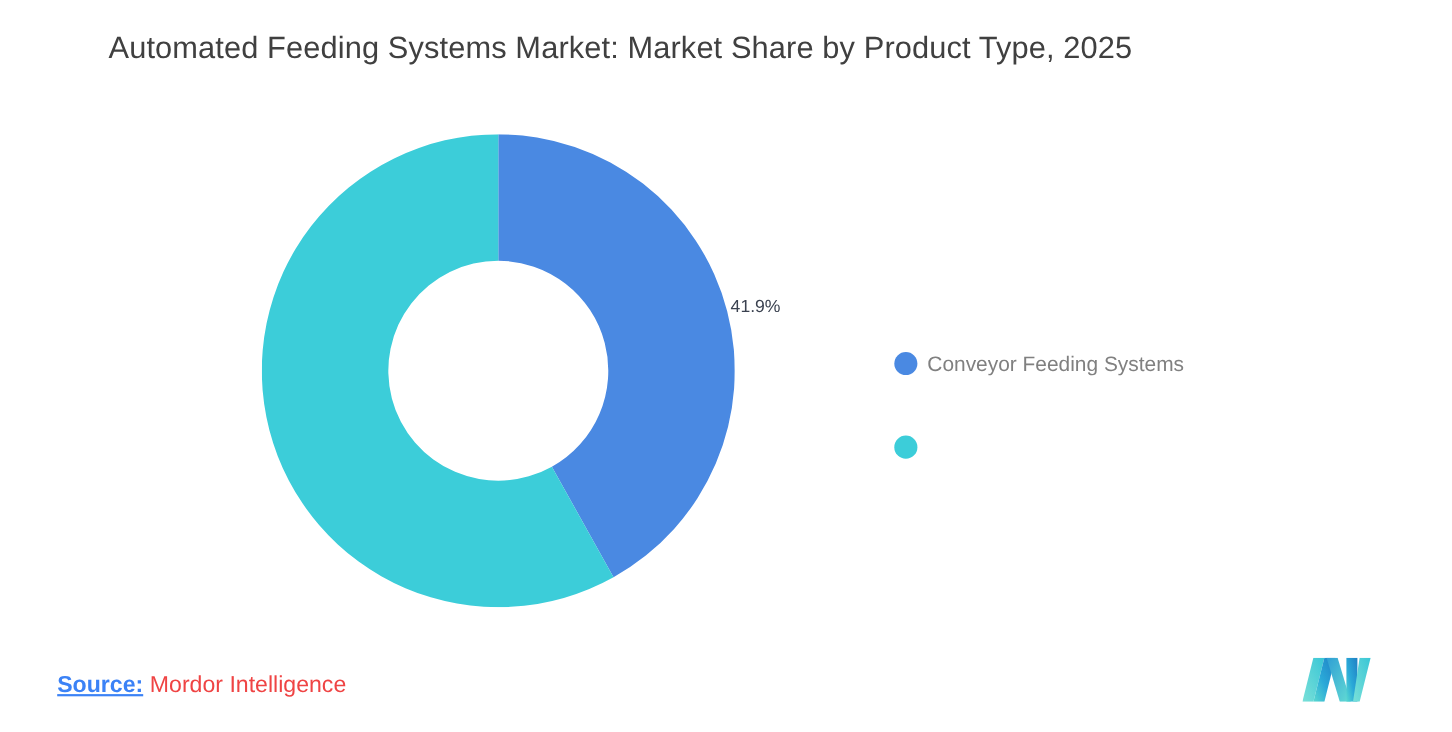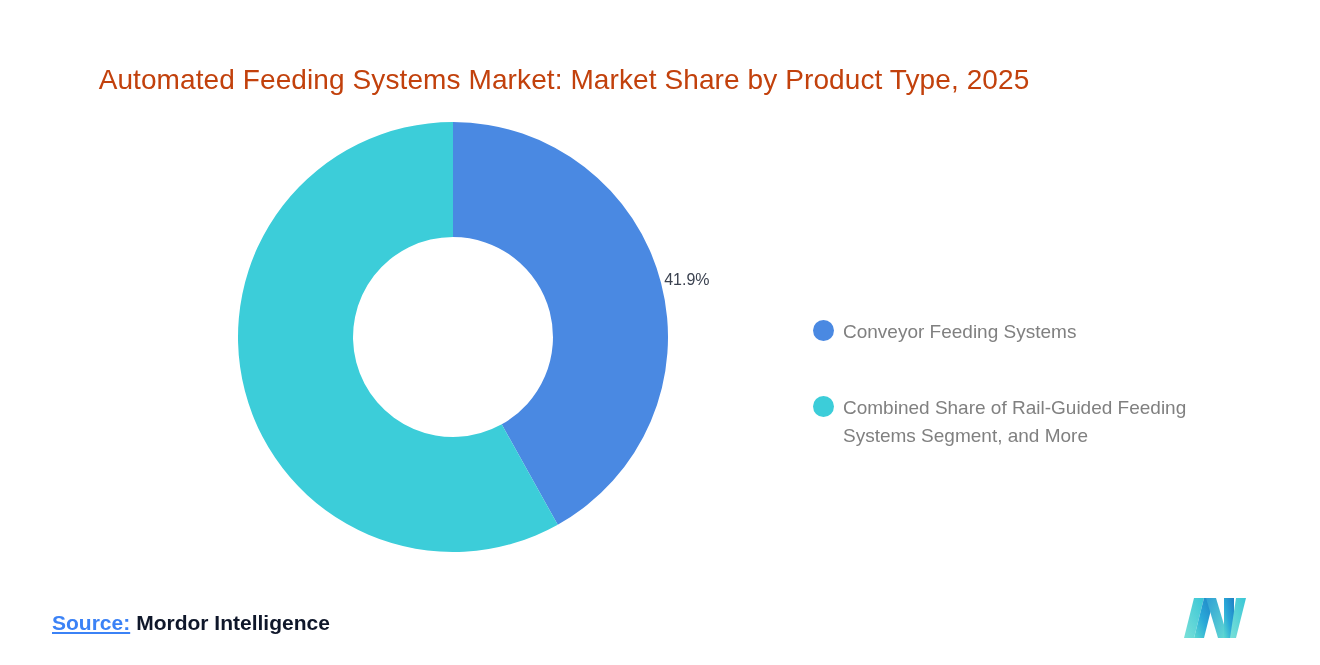--- a/index.html
+++ b/index.html
@@ -19,24 +19,23 @@
 
   
   .chart-title {
     position: absolute;
     left: 0;
     top: 28px;
     width: 1128px;
     text-align: center;
     font-size: 28px;
     font-weight: 300;
-    color: #c2410c;
+    color: #404040;
     letter-spacing: 0.1px;
     white-space: nowrap;
-    margin-top: 36px;
   }
 
   
   .donut-wrap {
     position: absolute;
     left: 238px;
     top: 122px;
     width: 430px;
     height: 430px;
   }
@@ -95,22 +94,22 @@
     top: 611px;
     font-size: 21px;
     white-space: nowrap;
   }
   .source-key {
     font-weight: 700;
     color: #3b82f6;
     text-decoration: underline;
   }
   .source-val {
-    font-weight: 700;
-    color: #0f172a;
+    font-weight: 400;
+    color: #ef4444;
     margin-left: 6px;
   }
 
   .footer-logo {
     position: absolute;
     left: 1184px;
     top: 598px;
     width: 66px;
     height: 40px;
   }
@@ -137,21 +136,20 @@
 
 <div class="legend">
 
   <div class="legend-item">
     <span class="legend-marker" style="background:#4a89e2;"></span>
     <span class="legend-label">Conveyor Feeding Systems</span>
   </div>
 
   <div class="legend-item">
     <span class="legend-marker" style="background:#3ccdd9;"></span>
-    <span class="legend-label">Combined Share of Rail-Guided Feeding Systems Segment, and More</span>
   </div>
 
 </div>
 
 <div class="footer-source">
   <span class="source-key">Source:</span><span class="source-val">Mordor Intelligence</span>
 </div>
 
 <div class="footer-logo">
   <svg viewBox="0 0 66 40">

